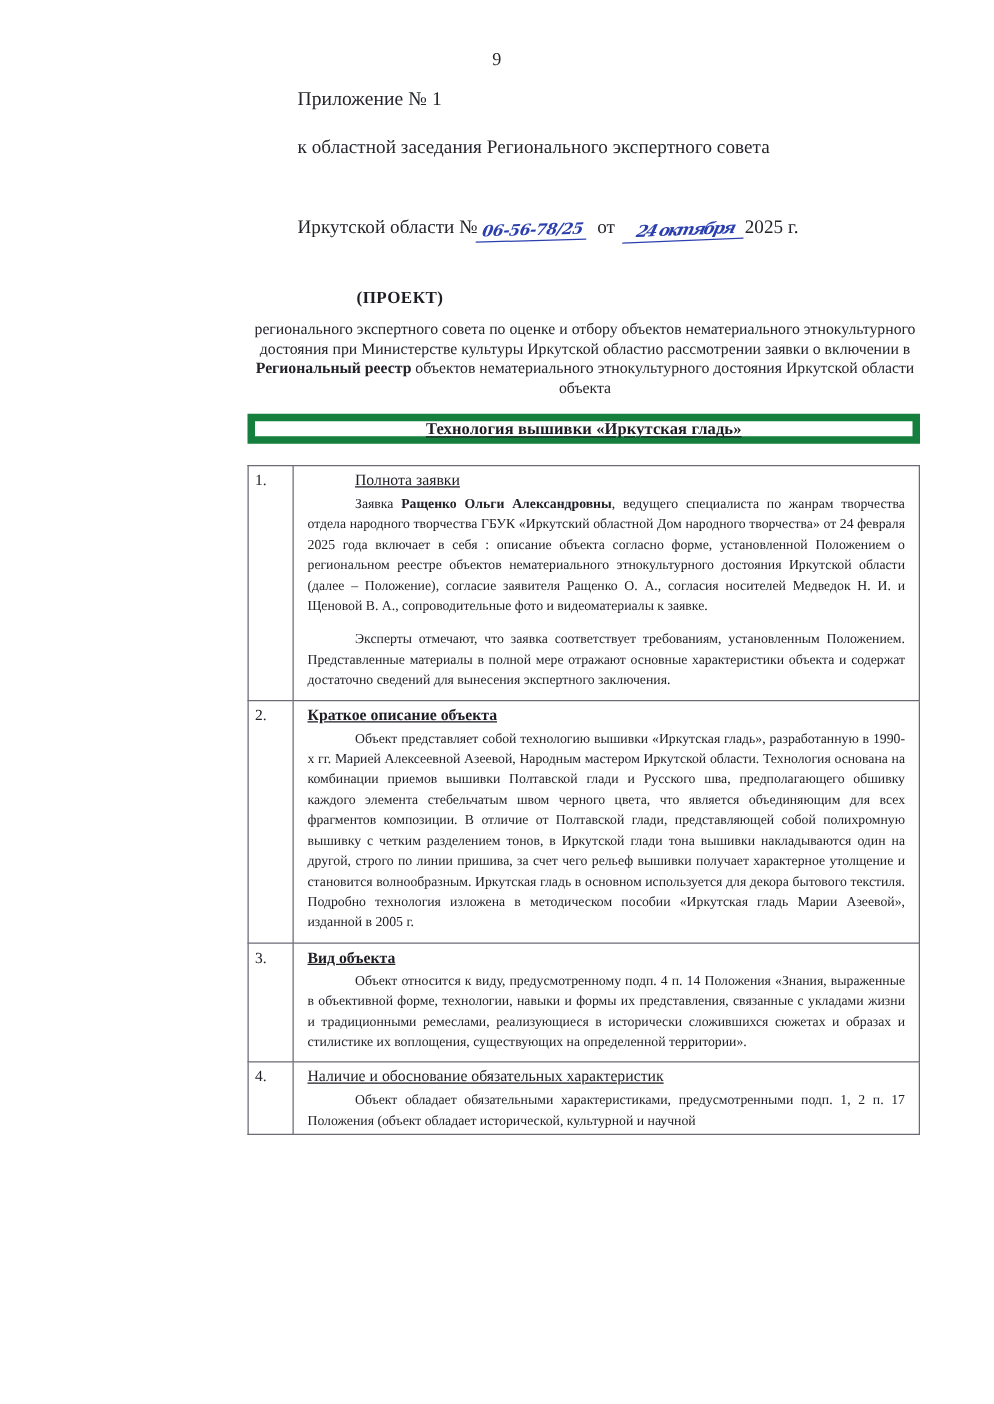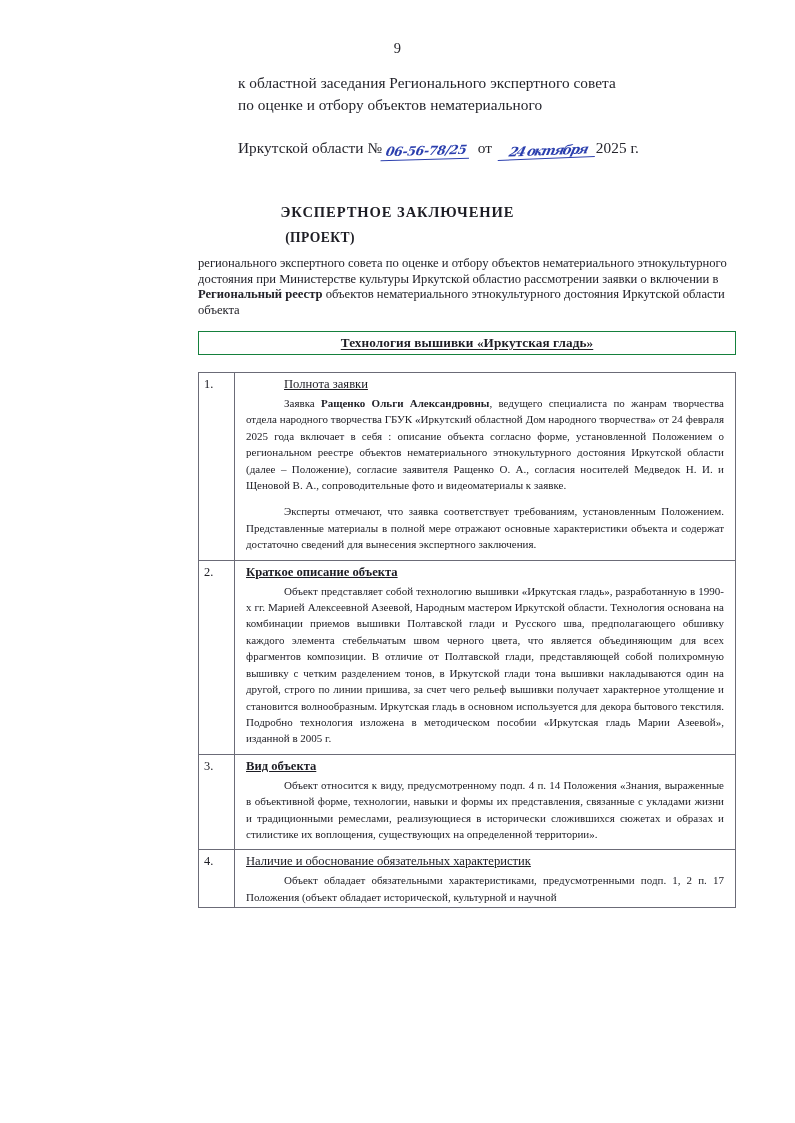--- a/index.html
+++ b/index.html
@@ -106,34 +106,35 @@
     letter-spacing: .4px;
     color: #1d1d24;
   }
 
   
   .preamble {
     position: absolute;
     left: 198px;
     top: 256px;
     width: 540px;
+    text-align: center;
     font-size: 12.6px;
     line-height: 15.6px;
     color: #222229;
   }
   .preamble b { font-weight: bold; }
 
   
   .object-box {
     position: absolute;
     left: 198px;
     top: 331px;
     width: 538px;
     height: 24px;
-    border: 1px solid #15803d;
+    border: 6px solid #15803d;
     box-sizing: border-box;
     display: flex;
     align-items: center;
     justify-content: center;
   }
   .object-box-text {
     font-weight: bold;
     font-size: 13.2px;
     text-decoration: underline;
     text-underline-offset: 2px;
@@ -196,29 +197,29 @@
   .clip-row .col-body { padding-bottom: 2px !important; }
 </style>
 </head>
 <body>
 
 <div class="page">
 
   <div class="page-number">9</div>
 
   <div class="appendix-block">
+    <div class="appendix-title">Приложение № 1</div>
     <div class="appendix-ref-line">
       <span>к областной заседания Регионального экспертного совета</span><br>
-      <span>по оценке и отбору объектов нематериального</span><br>
+      <br>
       <br>
       <span class="appendix-last-line"><span>Иркутской области №</span><span class="hand num">06-56-78/25</span>&nbsp;&nbsp;<span>от</span>&nbsp;&nbsp;<span class="hand date">24 октября</span><span>2025 г.</span></span>
     </div>
   </div>
 
-  <div class="doc-title">ЭКСПЕРТНОЕ ЗАКЛЮЧЕНИЕ</div>
   <div class="doc-subtitle">(ПРОЕКТ)</div>
 
   <div class="preamble"><span>регионального экспертного совета по оценке и отбору объектов нематериального этнокультурного достояния при Министерстве культуры Иркутской областио рассмотрении заявки о включении в </span><b>Региональный реестр</b><span> объектов нематериального этнокультурного достояния Иркутской области объекта</span></div>
 
   <div class="object-box">
     <span class="object-box-text">Технология вышивки «Иркутская гладь»</span>
   </div>
 
   <table class="main-table">
     <tbody>

